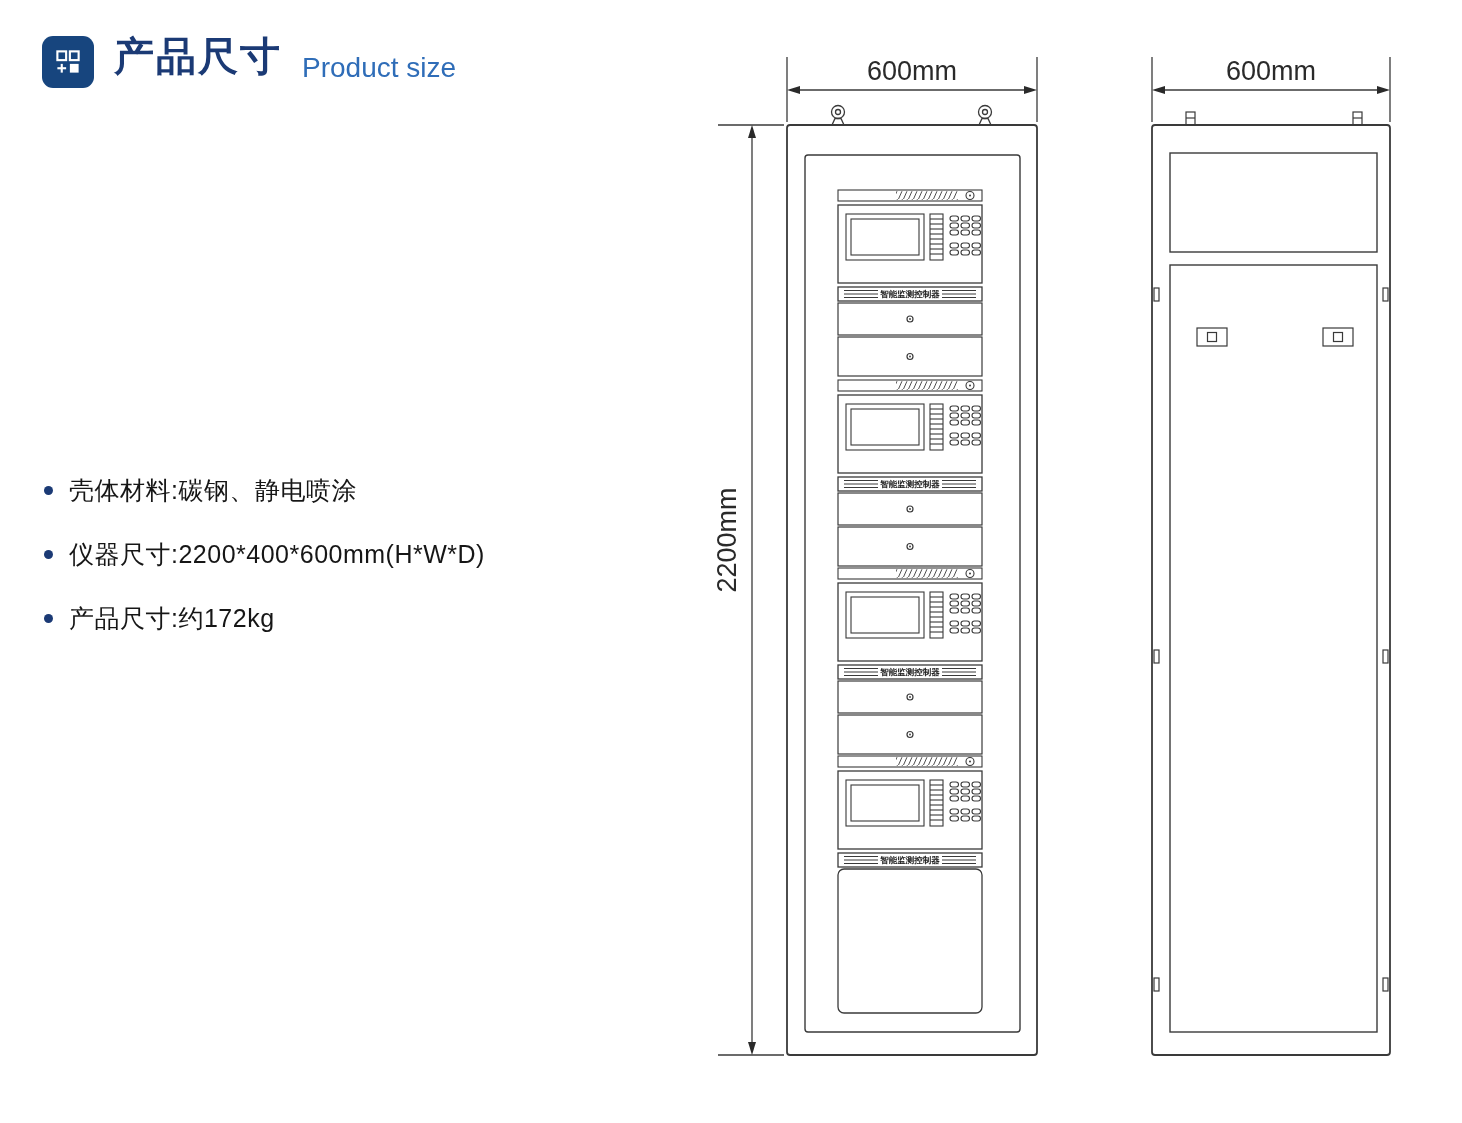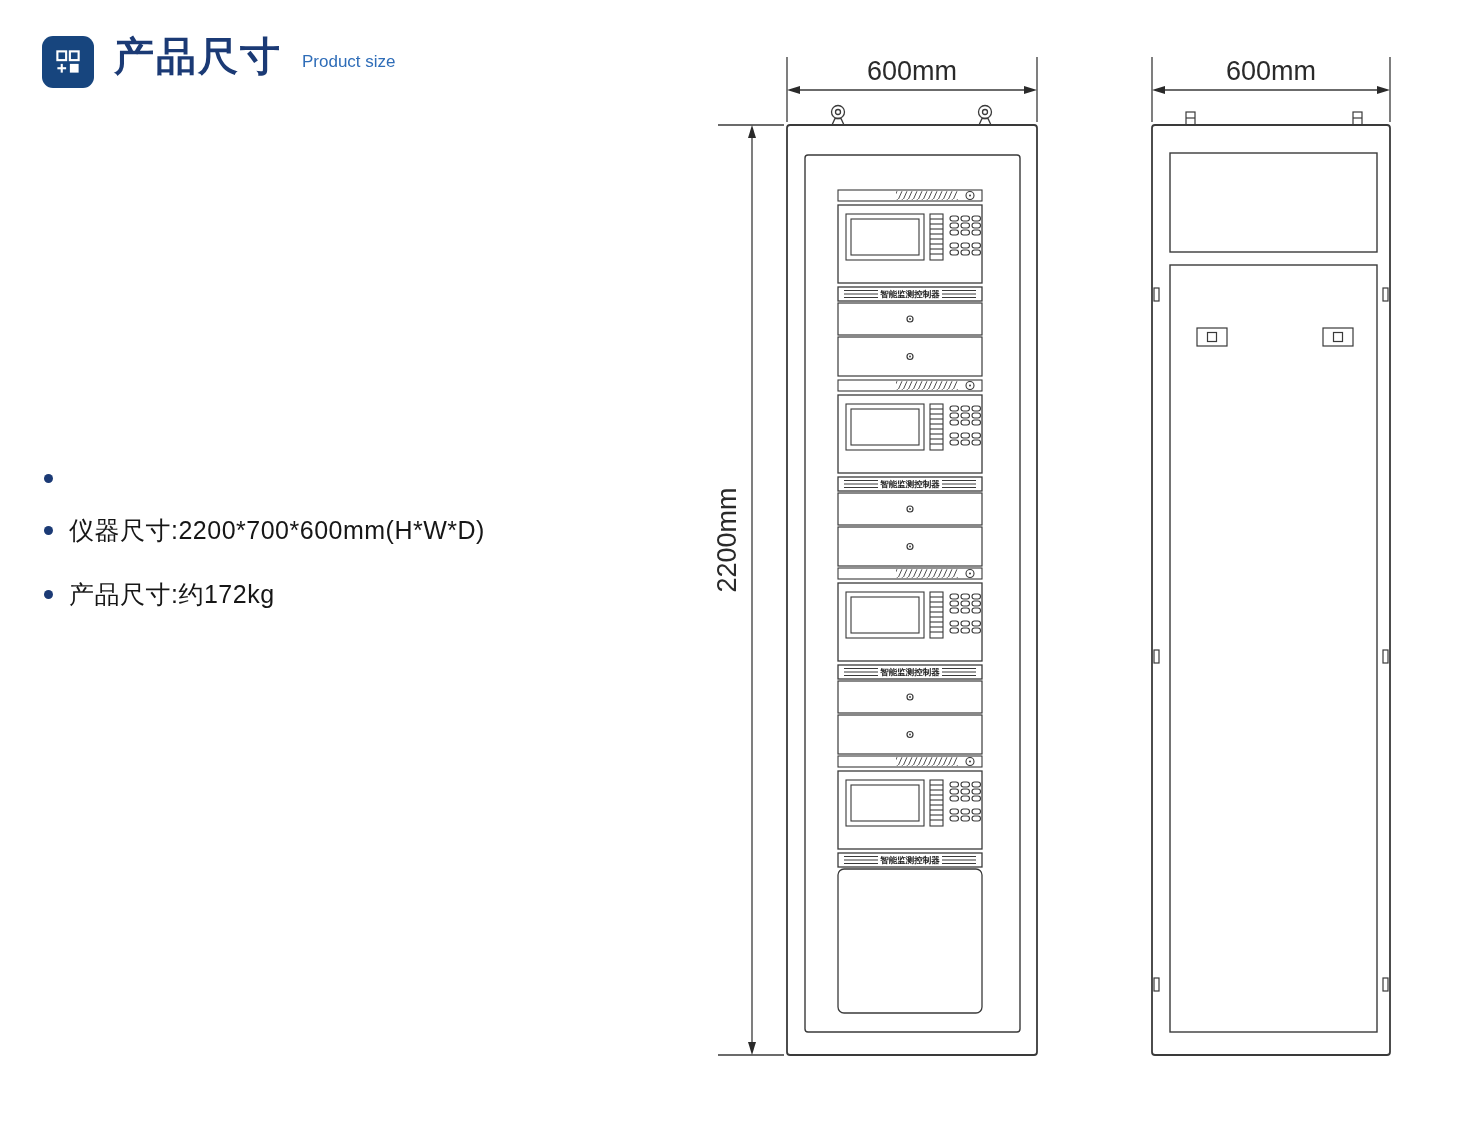--- a/index.html
+++ b/index.html
@@ -16,21 +16,21 @@
     width: 52px; height: 52px; border-radius: 11px;
     background: #17457e; display: flex; align-items: center; justify-content: center;
   }
   .title {
     position: absolute; left: 114px; top: 34px; margin: 0;
     font-size: 40px; font-weight: 700; color: #1b3a75; letter-spacing: 2px;
     line-height: 1.1;
   }
   .subtitle {
     position: absolute; left: 302px; top: 52px;
-    font-size: 17px; color: #2f6db8; font-weight: 400;
+    font-size: 28px; color: #2f6db8; font-weight: 400;
   }
   .specs {
     position: absolute; left: 44px; top: 474px;
     list-style: none; margin: 0; padding: 0;
   }
   .spec-item {
     display: flex; align-items: center; gap: 16px;
     margin-bottom: 31px;
     font-size: 25px; color: #161616; font-weight: 500;
     letter-spacing: 0.5px;
@@ -56,24 +56,25 @@
       <line x1="3.5" y1="17" x2="10.5" y2="17" stroke="#ffffff" stroke-width="1.7"></line>
       <rect x="13.5" y="13.5" width="7" height="7" fill="#ffffff" stroke="none"></rect>
     </svg>
   </div>
   <h1 class="title">产品尺寸</h1>
   <span class="subtitle">Product size</span>
 
   <ul class="specs">
     <li class="spec-item">
       <span class="dot"></span>
+      <span>壳体材料:碳钢、静电喷涂</span>
     </li>
     <li class="spec-item">
       <span class="dot"></span>
-      <span>仪器尺寸:2200*700*600mm(H*W*D)</span>
+      <span>仪器尺寸:2200*400*600mm(H*W*D)</span>
     </li>
     <li class="spec-item">
       <span class="dot"></span>
       <span>产品尺寸:约172kg</span>
     </li>
   </ul>
 
   <svg class="drawing" width="1462" height="1123" viewBox="0 0 1462 1123">
 
     <defs>

